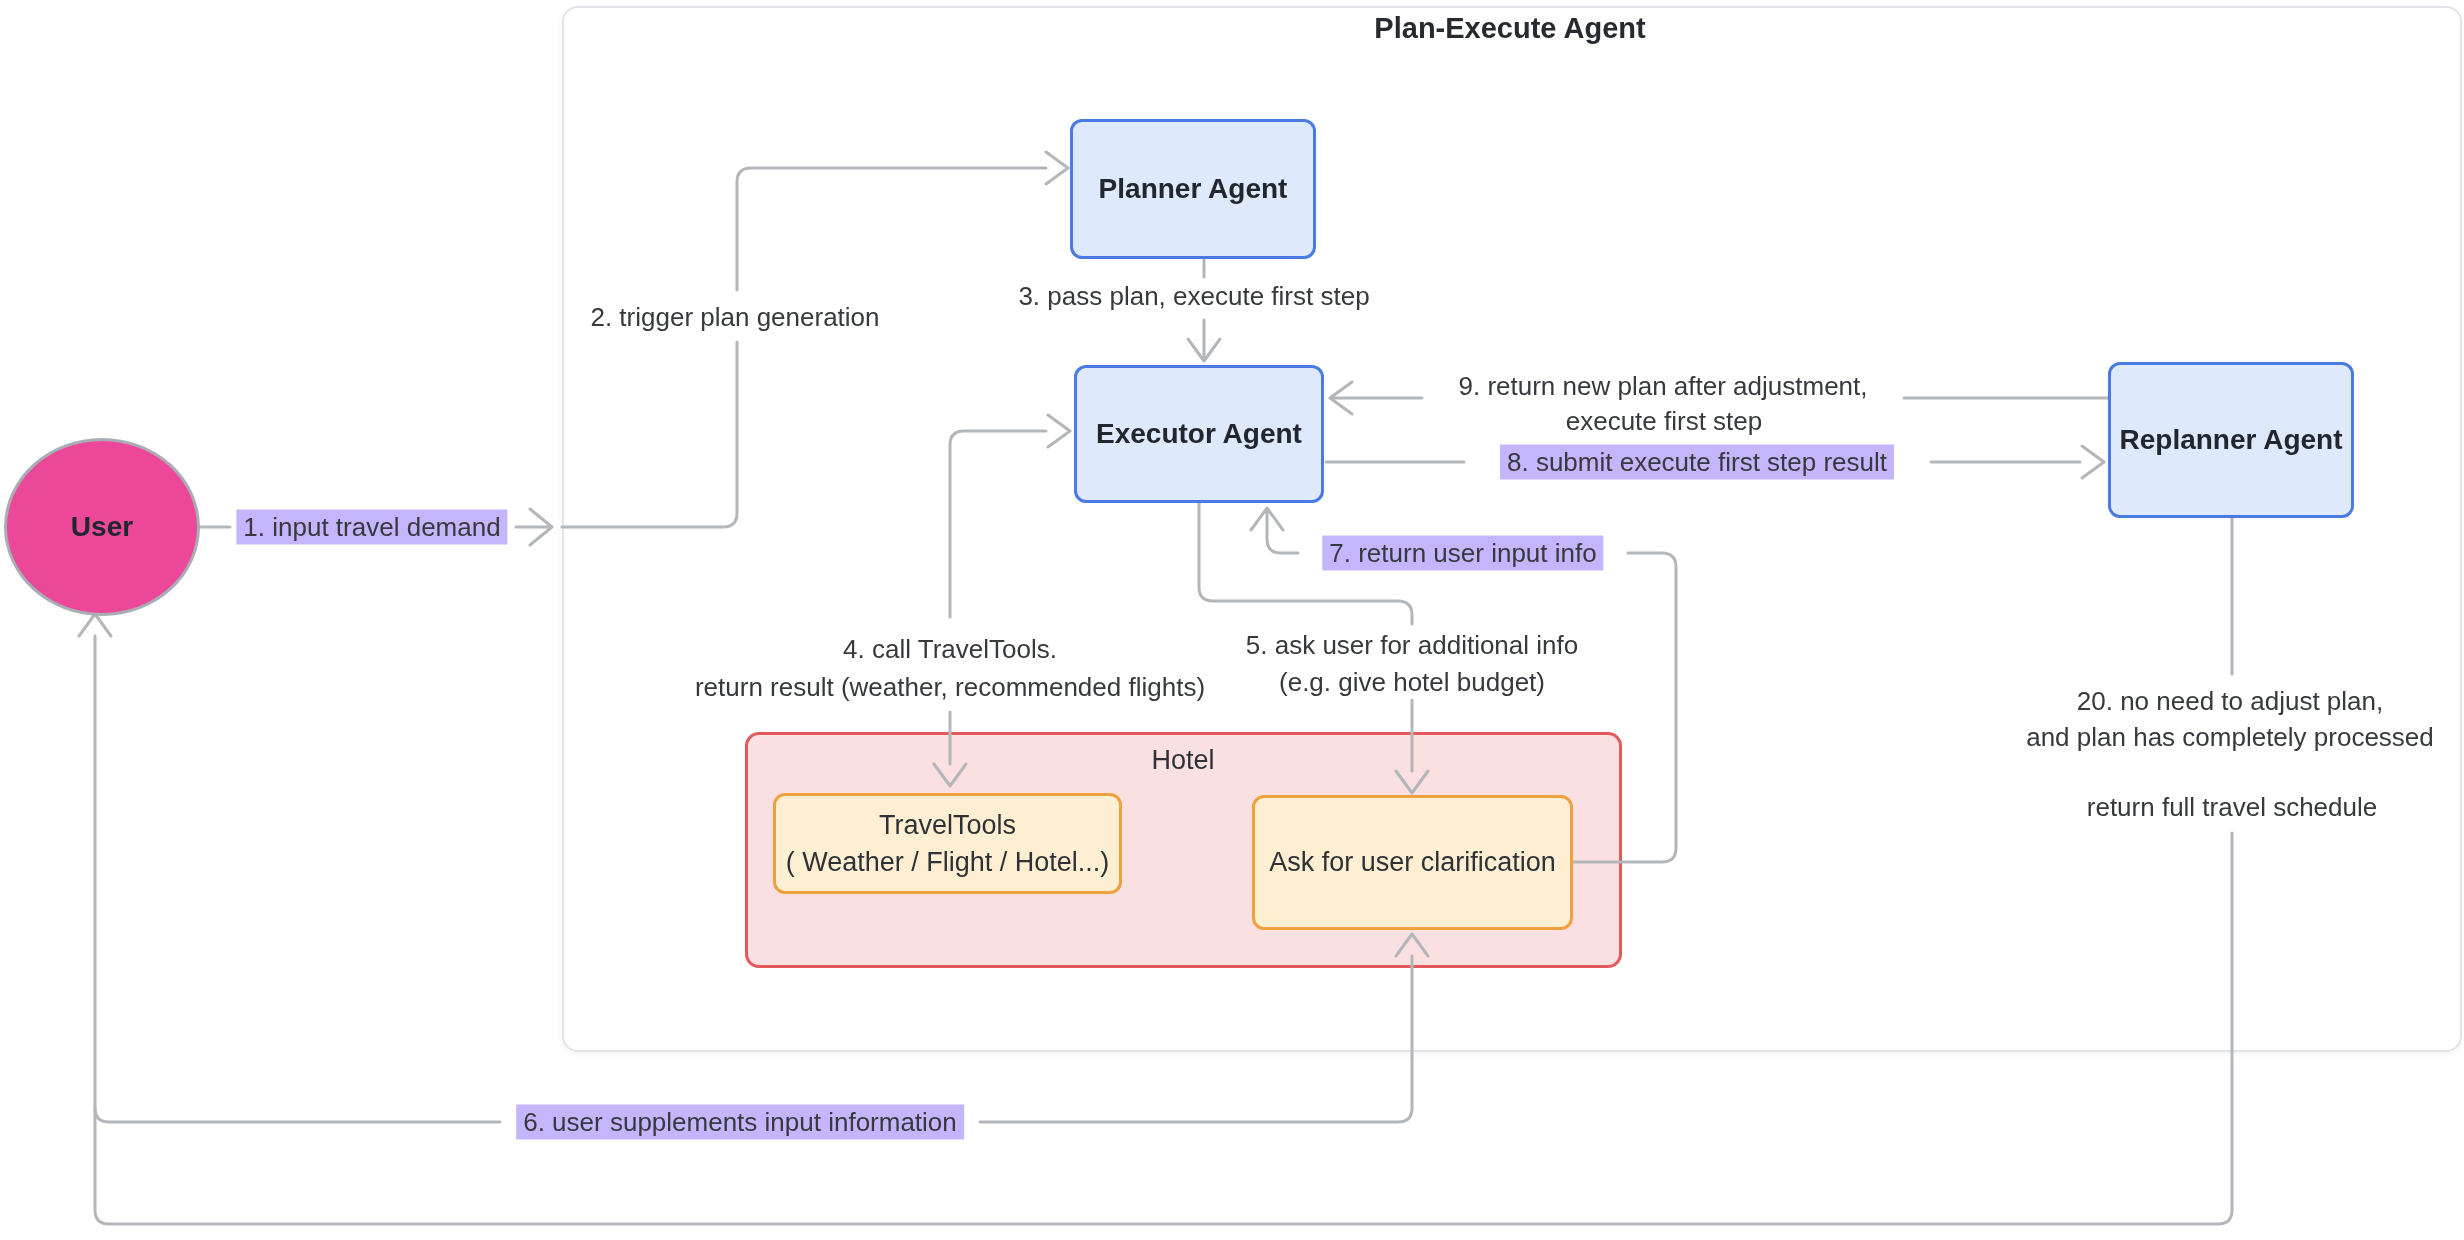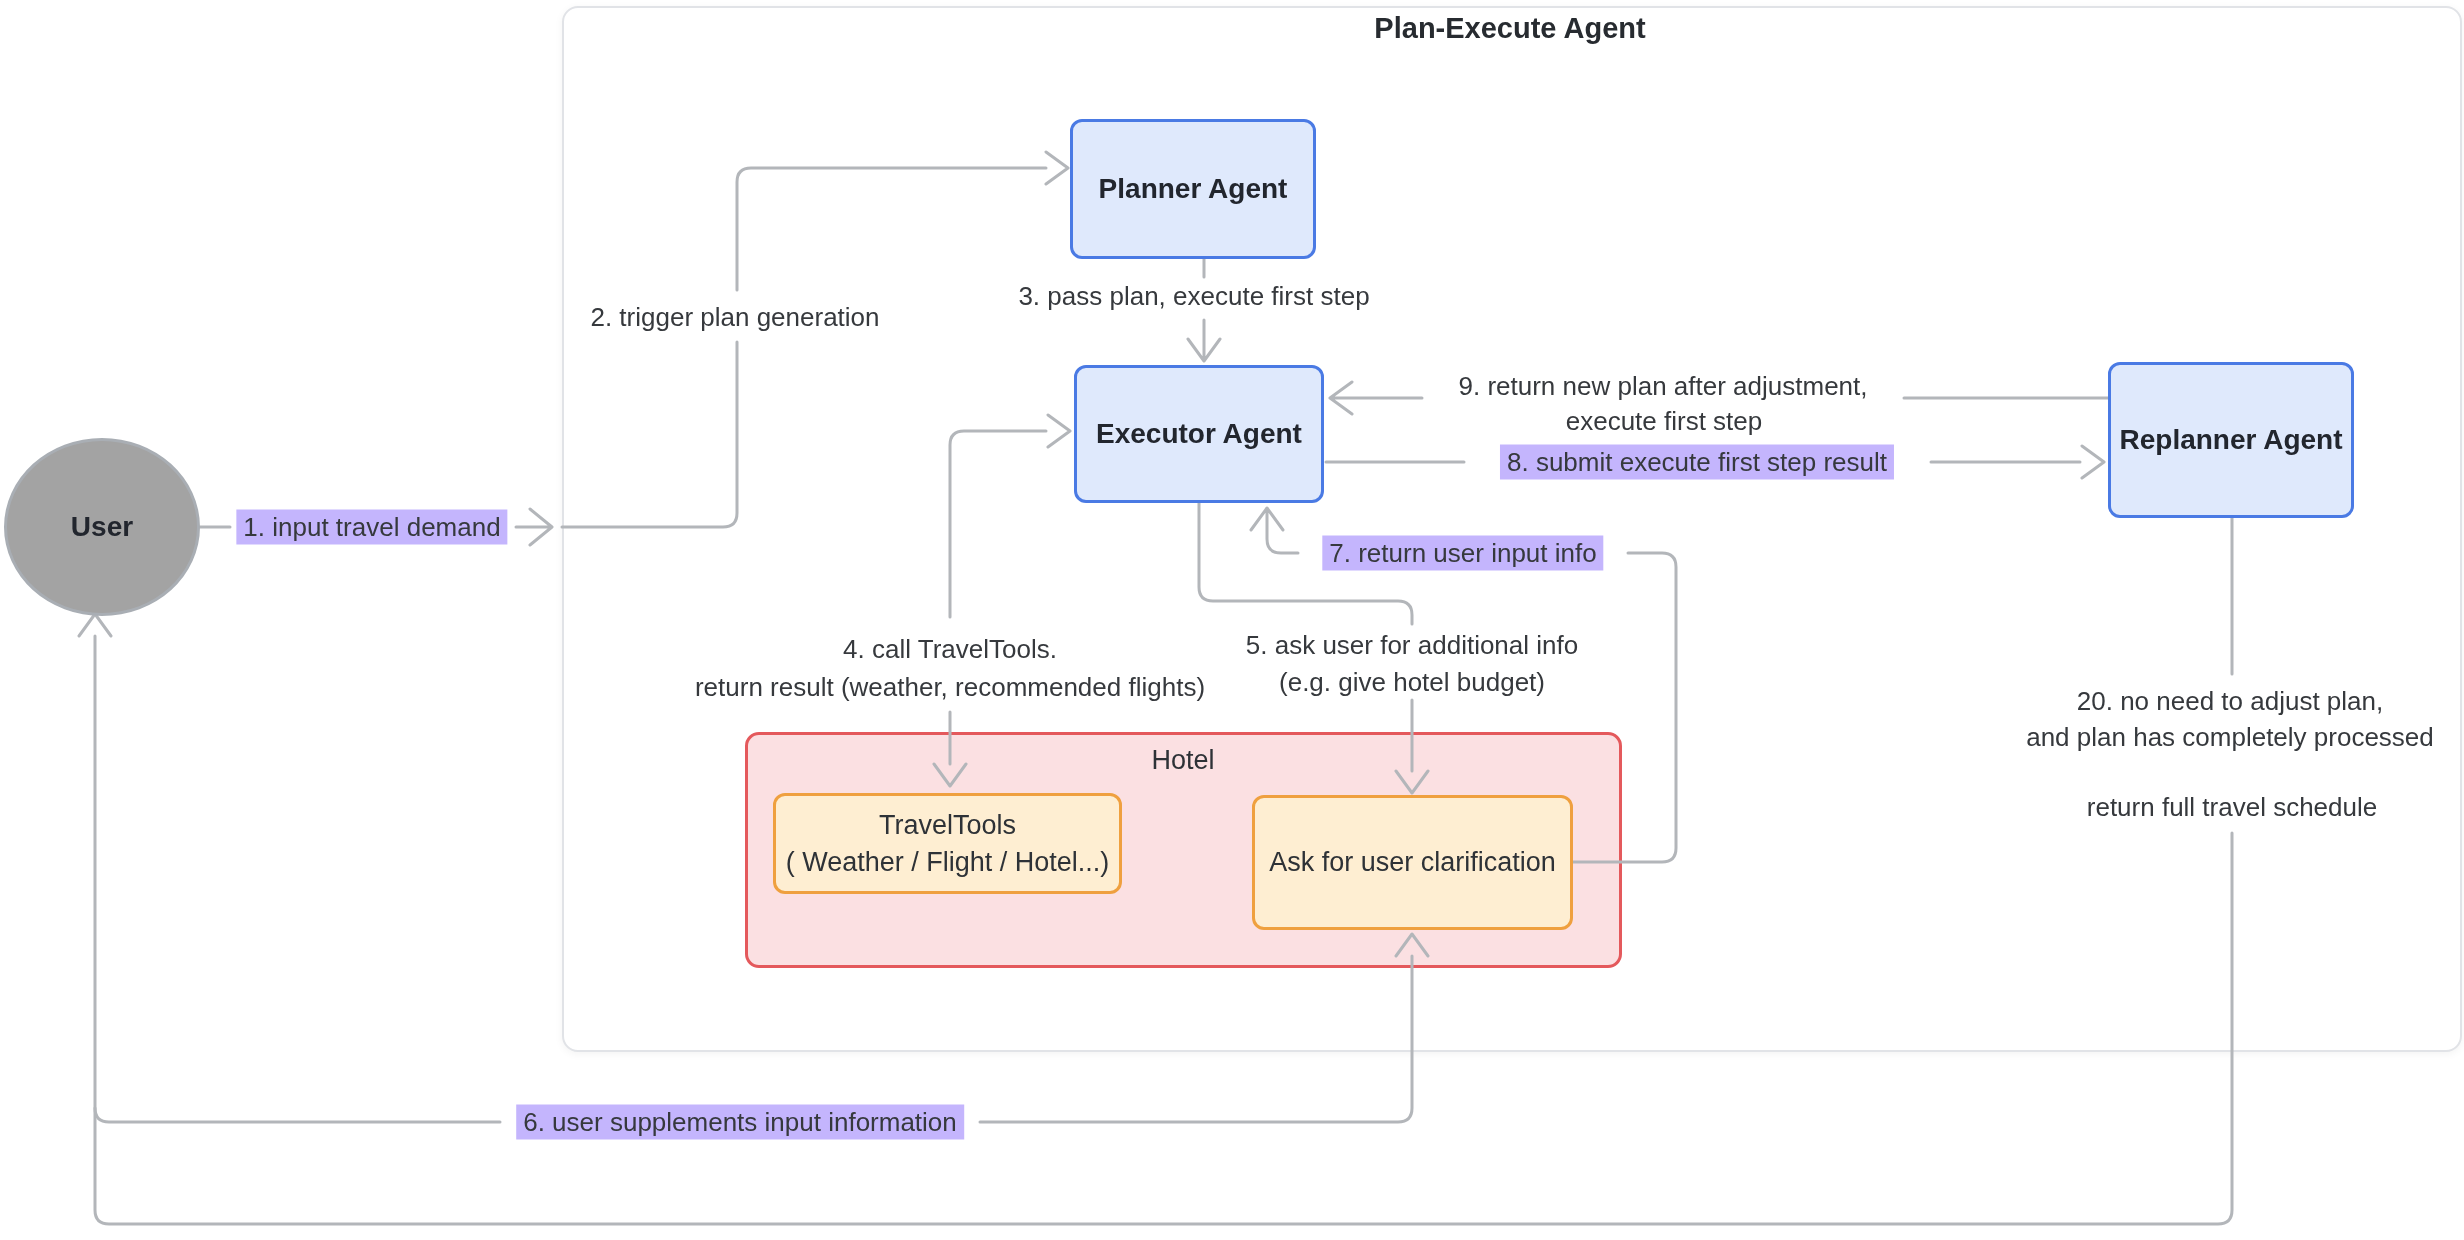--- a/index.html
+++ b/index.html
@@ -18,21 +18,21 @@
 
   
   .node{position:absolute;display:flex;align-items:center;justify-content:center;
         box-sizing:border-box;text-align:center;}
   .agent{background:#dfe9fc;border:3px solid #4a7ae4;border-radius:12px;
          font-weight:bold;font-size:28px;color:#22262e;}
   .node-planner{left:1070px;top:97px;width:246px;height:140px;margin-top:22px;}
   .node-executor{left:1074px;top:365px;width:250px;height:138px;}
   .node-replanner{left:2108px;top:362px;width:246px;height:156px;}
   .node-user{left:4px;top:438px;width:196px;height:178px;border-radius:50%;
-             background:#a3a3a3;border:3px solid #a9aeb4;font-weight:bold;
+             background:#ec4899;border:3px solid #a9aeb4;font-weight:bold;
              font-size:28px;color:#22262e;}
   .tools-group{position:absolute;left:745px;top:732px;width:877px;height:236px;
                box-sizing:border-box;background:#fbe0e2;border:3px solid #e4595c;
                border-radius:14px;}
   .tool-box{background:#feeed2;border:3px solid #efa03f;border-radius:12px;
             font-size:27px;color:#2e3237;flex-direction:column;line-height:37px;}
   .node-traveltools{left:773px;top:793px;width:349px;height:101px;}
   .node-ask{left:1252px;top:795px;width:321px;height:135px;}
 
   

